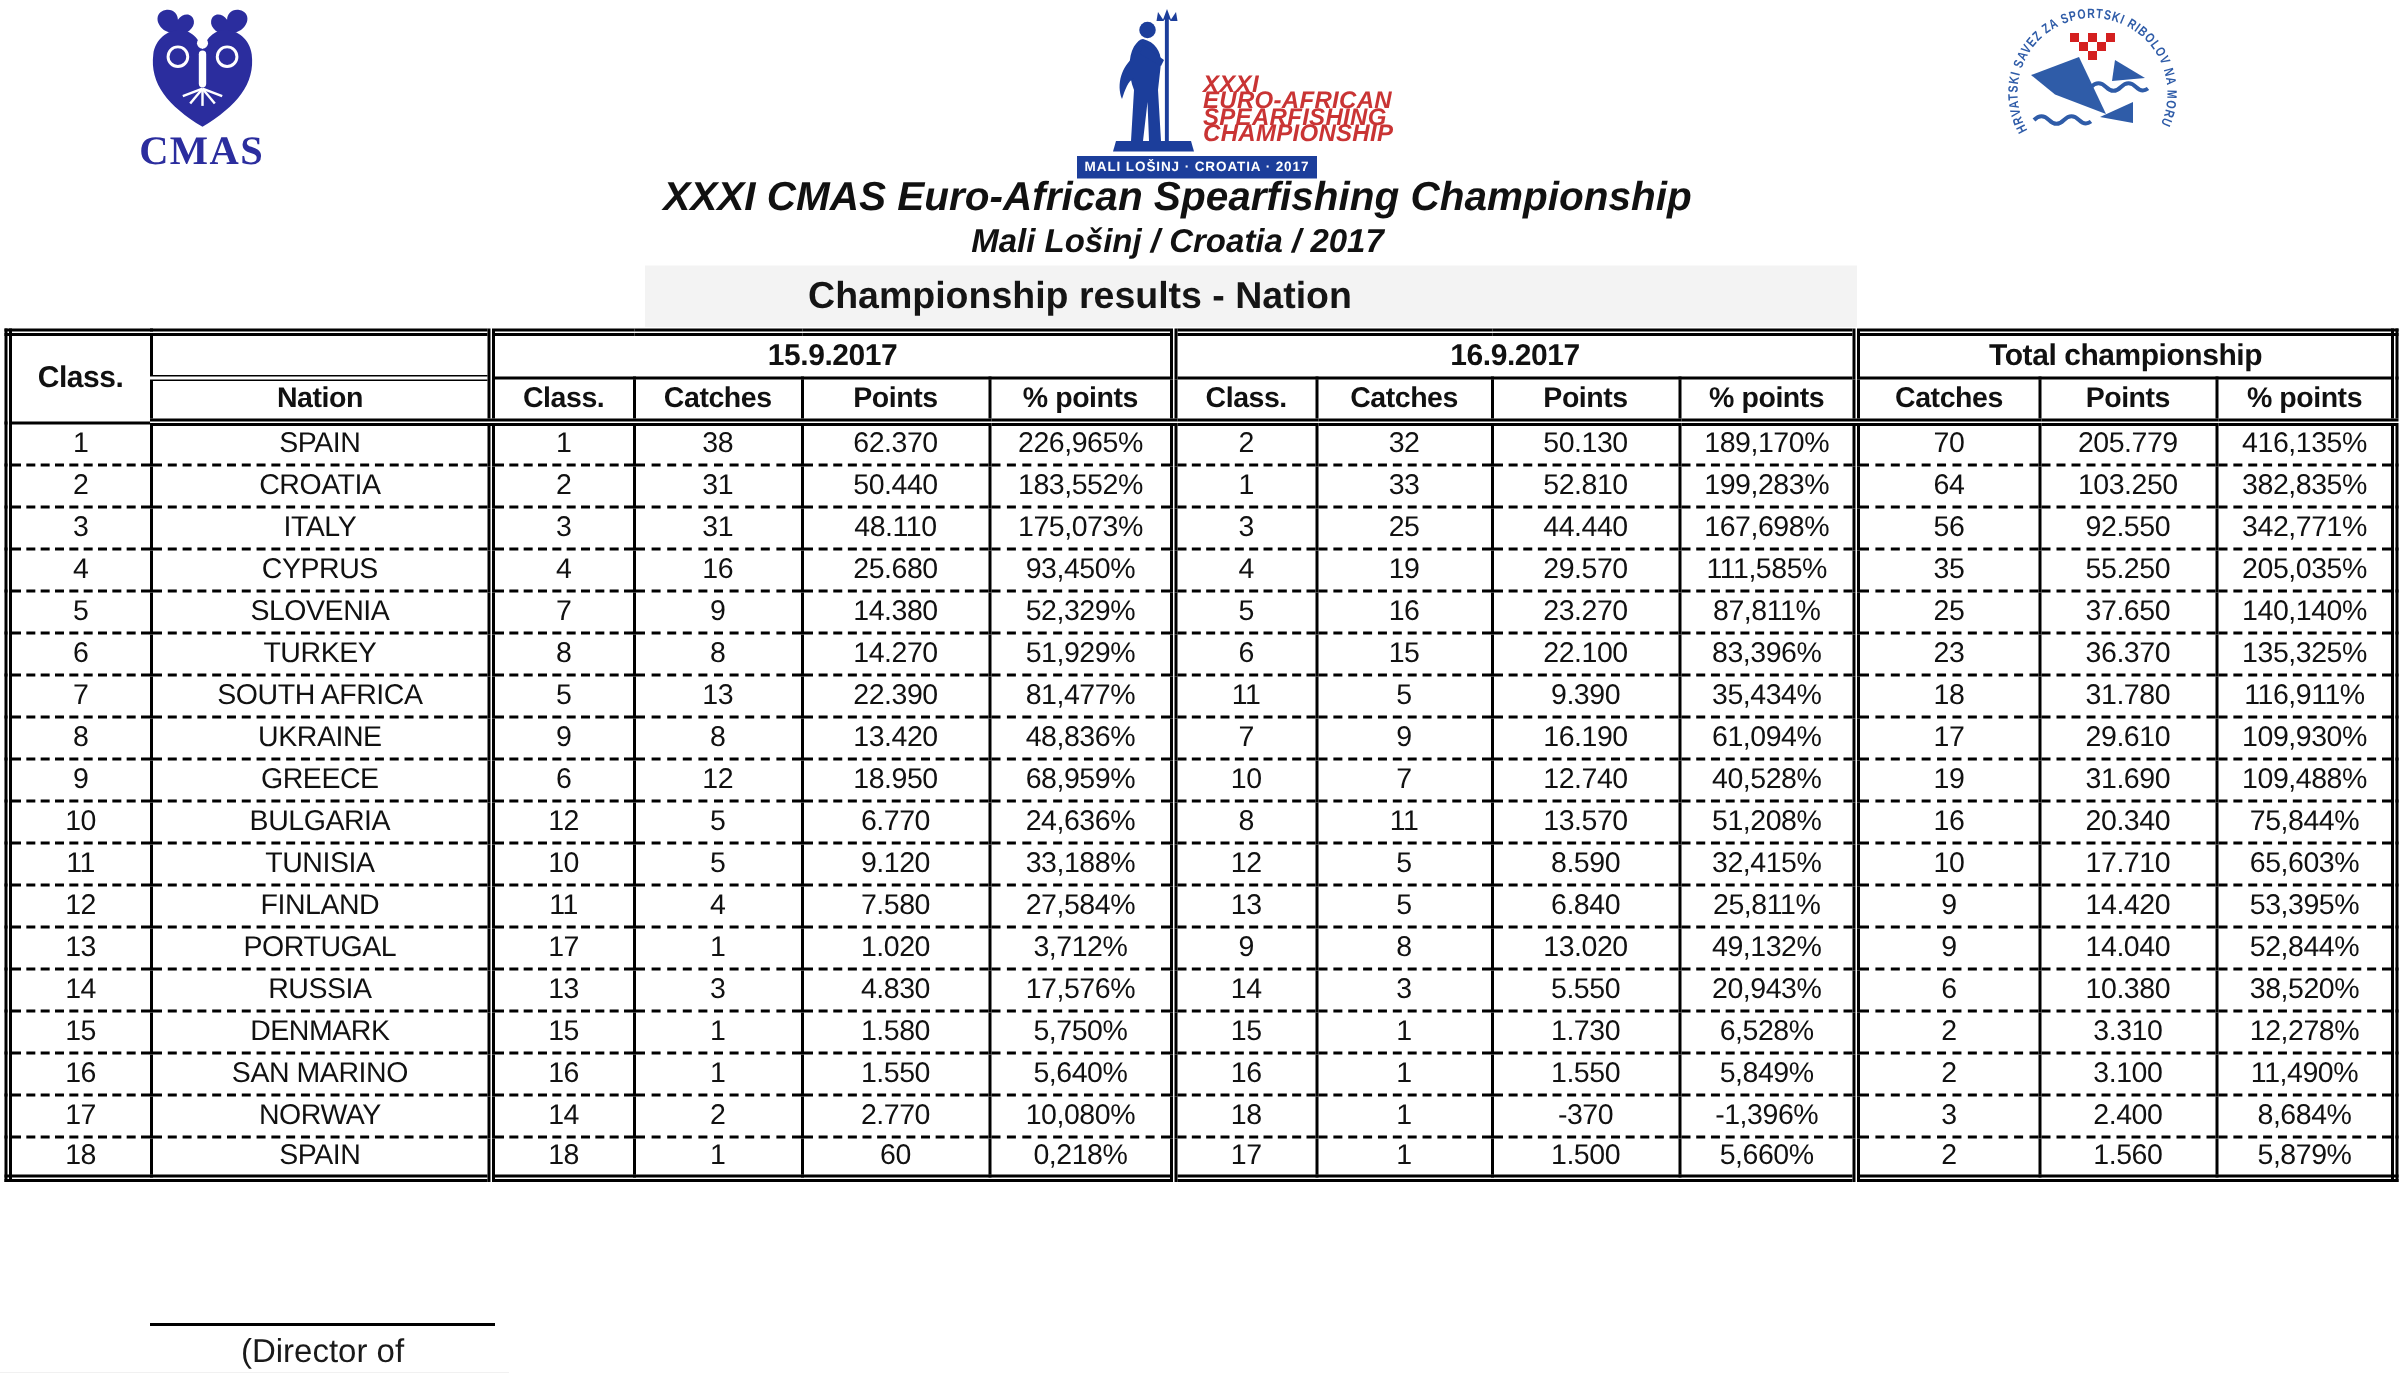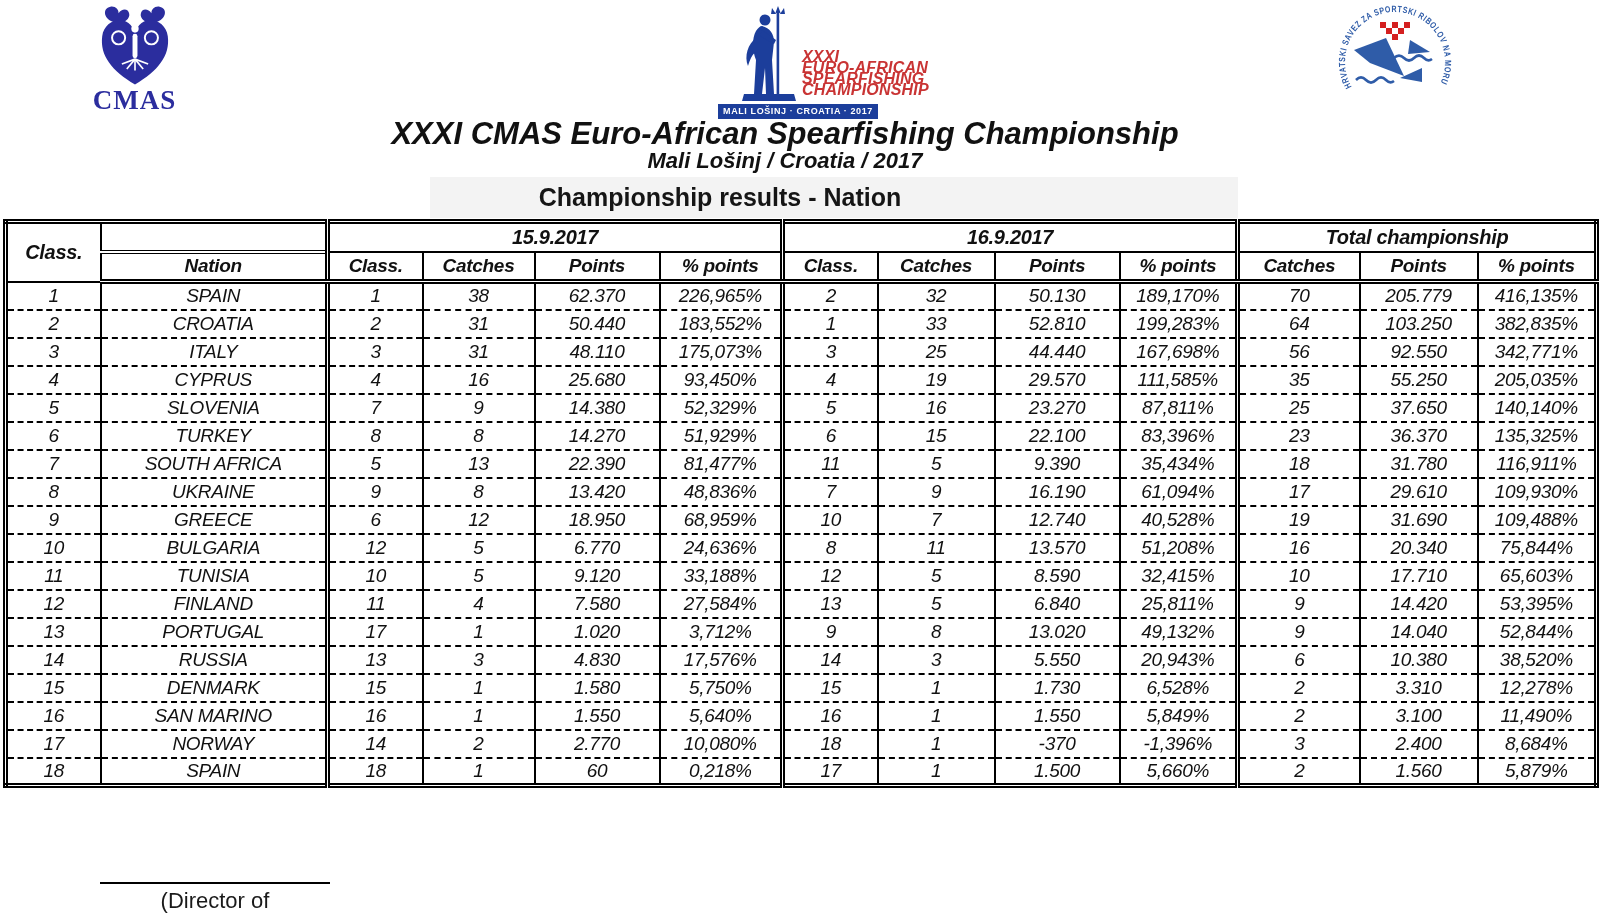--- a/index.html
+++ b/index.html
@@ -19,32 +19,32 @@
   .event-text { position:absolute; left:86px; top:49px; color:#c93434; font-weight:bold;
                 font-size:16px; line-height:11px; letter-spacing:0.2px; white-space:nowrap;font-style:italic; }
   .event-banner { position:absolute; left:2px; bottom:0; width:160px; height:15px;
                   background:#1c3e9b; color:#ffffff; font-size:9px; font-weight:bold;
                   text-align:center; line-height:15px; letter-spacing:0.6px; white-space:nowrap; }
 
   #fed-logo { left:1332px; top:2px; width:126px; height:126px; }
 
   
   .doc-title { position:absolute; left:0; top:116px; width:1570px; text-align:center;
-               font-size:31px; font-weight:bold; font-style:italic; }
+               font-size:27px; font-weight:bold; font-style:italic; }
   .doc-subtitle { position:absolute; left:0; top:148px; width:1570px; text-align:center;
                   font-size:22px; font-weight:bold; font-style:italic; }
   .section-band { position:absolute; left:430px; top:177px; width:808px; height:41px;
                   background:#f3f3f3; display:flex; align-items:center; }
   .section-band span { display:block; width:580px; text-align:center;
                        font-size:25px; font-weight:bold; color:#151515; }
 
   
   .results-wrap { position:absolute; left:3px; top:219px; width:1594px; }
   table.results { width:1594px; border-collapse:collapse; table-layout:fixed;
-                  border:5px double #000;font-style:italic; }
+                  border:5px double #000; }
   .results th, .results td { text-align:center; vertical-align:middle; padding:0;
                              overflow:hidden; white-space:nowrap; letter-spacing:-0.3px; }
   .results th { border:2px solid #000; font-weight:bold; font-size:19px; height:30px; }
   .results thead tr.r1 th { font-size:20px; }
   .results thead tr.r1 th:nth-child(3),
   .results thead tr.r1 th:nth-child(4),
   .results thead tr.r1 th:nth-child(5) { border-left:5px double #000; }
   .results thead tr.r2 th:nth-child(2),
   .results thead tr.r2 th:nth-child(6),
   .results thead tr.r2 th:nth-child(10) { border-left:5px double #000; }

